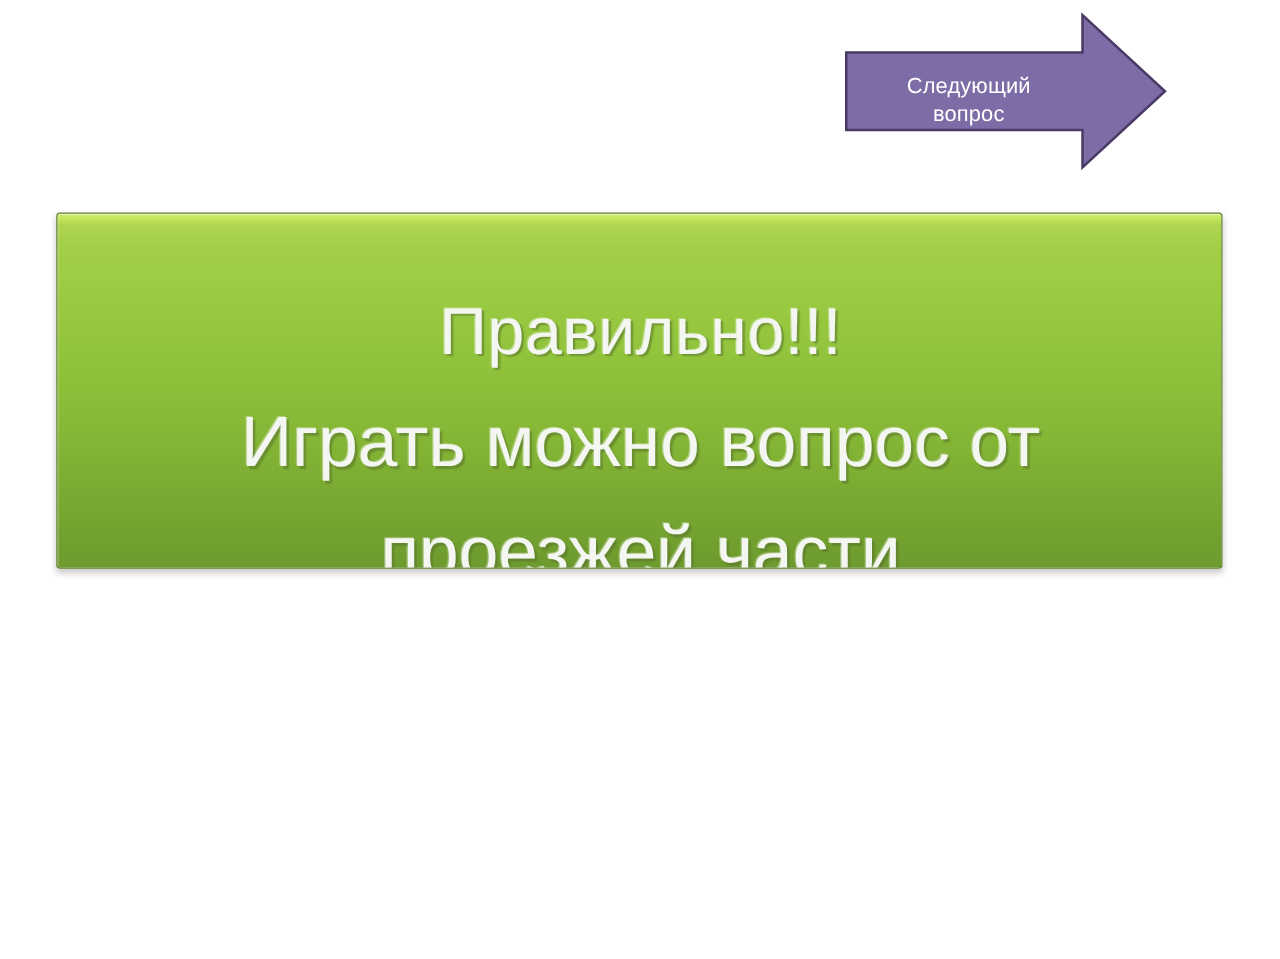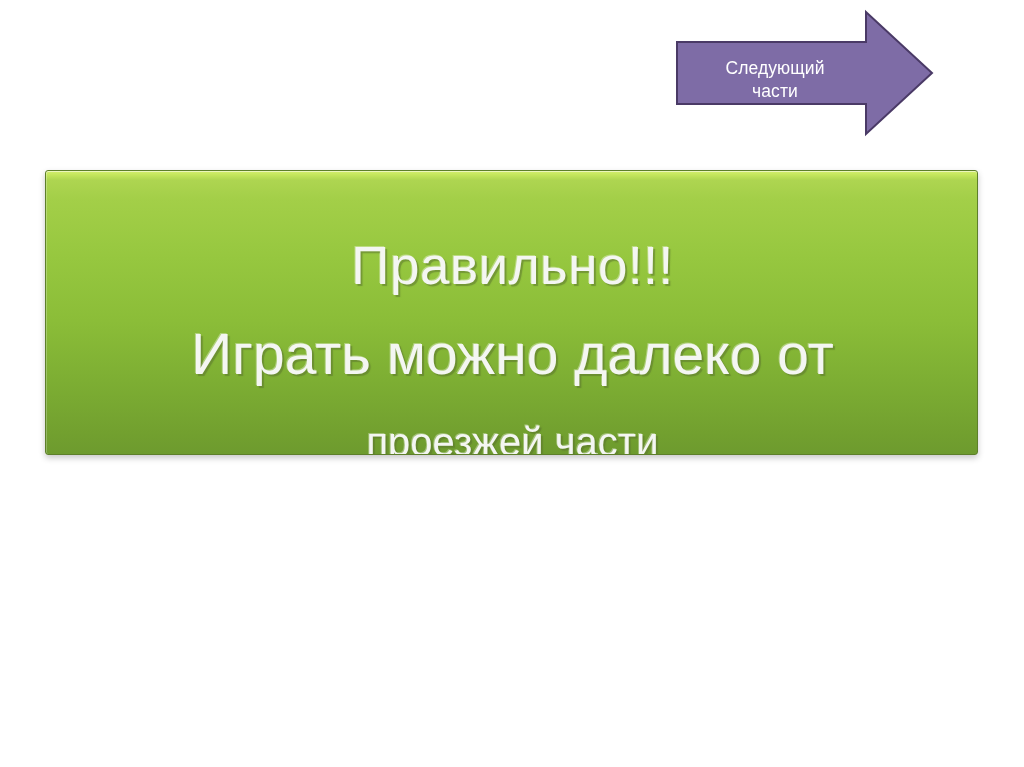--- a/index.html
+++ b/index.html
@@ -105,38 +105,38 @@
     text-shadow:
         2px 2px 1px rgba(90, 115, 45, 0.55),
         -1px -1px 0 rgba(255, 255, 255, 0.35);
     white-space: nowrap;
     pointer-events: none;
     margin-top: 40px;
   }
   #answer-text .line { display: block; }
   #answer-text .line-1 { font-size: 53px; }
   #answer-text .line-2 { font-size: 57px; letter-spacing: 0px; }
-  #answer-text .line-3 { font-size: 40px; letter-spacing: 0px; }
+  #answer-text .line-3 { font-size: 57px; letter-spacing: 0px; }
 </style>
 </head>
 <body>
 
 <div id="slide">
 
   <div id="next-arrow-button">
     <svg width="258" height="130" viewBox="0 0 258 130">
       <polygon points="1,34 190,34 190,4 256,65 190,126 190,96 1,96" fill="#7e6ca6" stroke="#4a3a66" stroke-width="2" stroke-linejoin="miter"></polygon>
     </svg>
     <div id="next-arrow-label">
       <span class="ln1">Следующий</span>
-      <span class="ln2">части</span>
+      <span class="ln2">вопрос</span>
     </div>
   </div>
 
   <div id="answer-banner">
     <div id="answer-text">
       <span class="line line-1">Правильно!!!</span>
-      <span class="line line-2">Играть можно далеко от</span>
+      <span class="line line-2">Играть можно вопрос от</span>
       <span class="line line-3">проезжей части</span>
     </div>
   </div>
 
 </div>
 
 </body></html>

